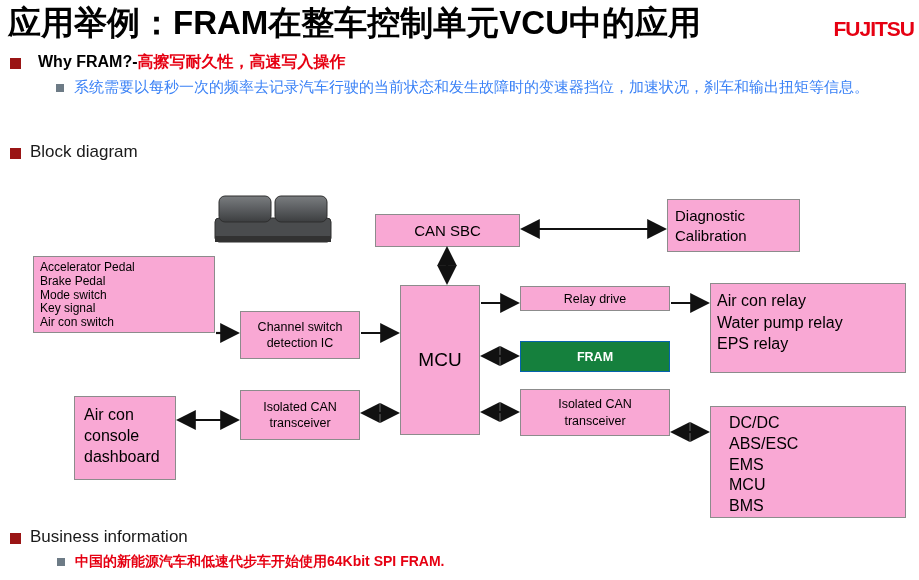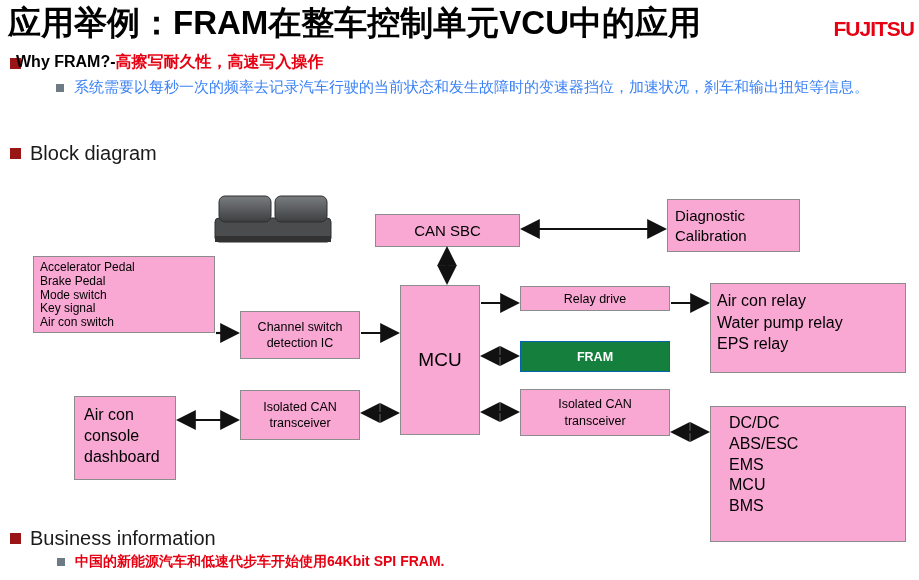--- a/index.html
+++ b/index.html
@@ -13,21 +13,21 @@
     font-size:33px; font-weight:bold; letter-spacing:0px; color:#000;
     white-space:nowrap;
   }
   .logo {
     position:absolute; right:5px; top:17px;
     font-size:21px; font-weight:bold; color:#e60012; letter-spacing:-1px;text-align:right;
   }
   .sq1 { position:absolute; width:11px; height:11px; background:#9a1515; }
   .sq2 { position:absolute; width:8px; height:8px; background:#6d7b86; }
   .b1text { position:absolute; font-size:16px; font-weight:bold; color:#000; white-space:nowrap; }
-  .b1plain { position:absolute; font-size:20px; color:#1a1a1a; white-space:nowrap; }
+  .b1plain { position:absolute; font-size:17px; color:#1a1a1a; white-space:nowrap; }
   .red { color:#e60012; }
   .subtext {
     position:absolute; left:74px; top:77px; width:824px;
     font-size:15px; line-height:1.3; color:#3b82f6;
   }
   .bizdetail {
     position:absolute; left:75px; top:553px;
     font-size:14px; font-weight:bold; color:#e60012; white-space:nowrap;
   }
   .box {
@@ -45,21 +45,21 @@
 </style>
 </head>
 <body>
 
 <div class="slide">
 
   <div class="title">应用举例：FRAM在整车控制单元VCU中的应用</div>
   <div class="logo">FUJITSU</div>
 
   <span class="sq1" style="left:10px; top:58px;"></span>
-  <div class="b1text" style="left:16px; top:52px;text-align:right;">
+  <div class="b1text" style="left:38px; top:52px;text-align:right;">
     <span>Why FRAM?-</span><span class="red">高擦写耐久性，高速写入操作</span>
   </div>
 
   <span class="sq2" style="left:56px; top:84px;"></span>
   <div class="subtext">系统需要以每秒一次的频率去记录汽车行驶的当前状态和发生故障时的变速器挡位，加速状况，刹车和输出扭矩等信息。</div>
 
   <span class="sq1" style="left:10px; top:148px;"></span>
   <div class="b1plain" style="left:30px; top:142px;">Block diagram</div>
 
   <div class="ecu">
@@ -104,21 +104,21 @@
   <div class="box center" style="left:240px; top:390px; width:120px; height:50px; font-size:12.5px; line-height:1.3;">Isolated CAN
 transceiver</div>
 
   <div class="box toppad" style="left:74px; top:396px; width:102px; height:84px; font-size:16px; line-height:1.3; padding:8px 0 0 9px;">Air con
 console
 dashboard</div>
 
   <div class="box center" style="left:520px; top:389px; width:150px; height:47px; font-size:12.5px; line-height:1.3;">Isolated CAN
 transceiver</div>
 
-  <div class="box toppad" style="left:710px; top:406px; width:196px; height:136px; font-size:16px; line-height:1.3; padding-top:6px;padding-left:18px;">DC/DC
+  <div class="box toppad" style="left:710px; top:406px; width:196px; height:112px; font-size:16px; line-height:1.3; padding-top:6px;padding-left:18px;">DC/DC
 ABS/ESC
 EMS
 MCU
 BMS</div>
 
   <svg class="arrows" width="919" height="580">
     <defs>
       <marker id="ah" viewBox="0 0 10 10" refX="8" refY="5" markerWidth="9" markerHeight="9" orient="auto-start-reverse">
         <path d="M0,0 L10,5 L0,10 z" fill="#111"></path>
       </marker>

